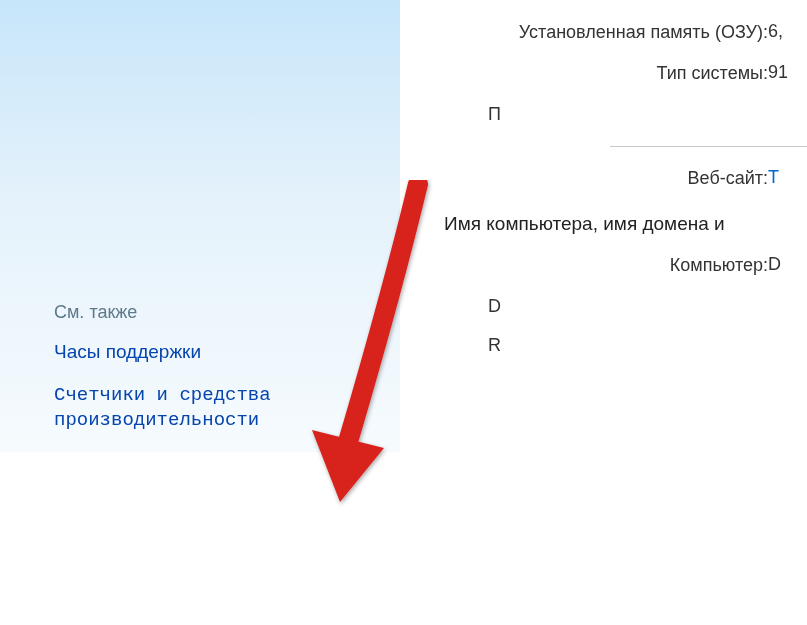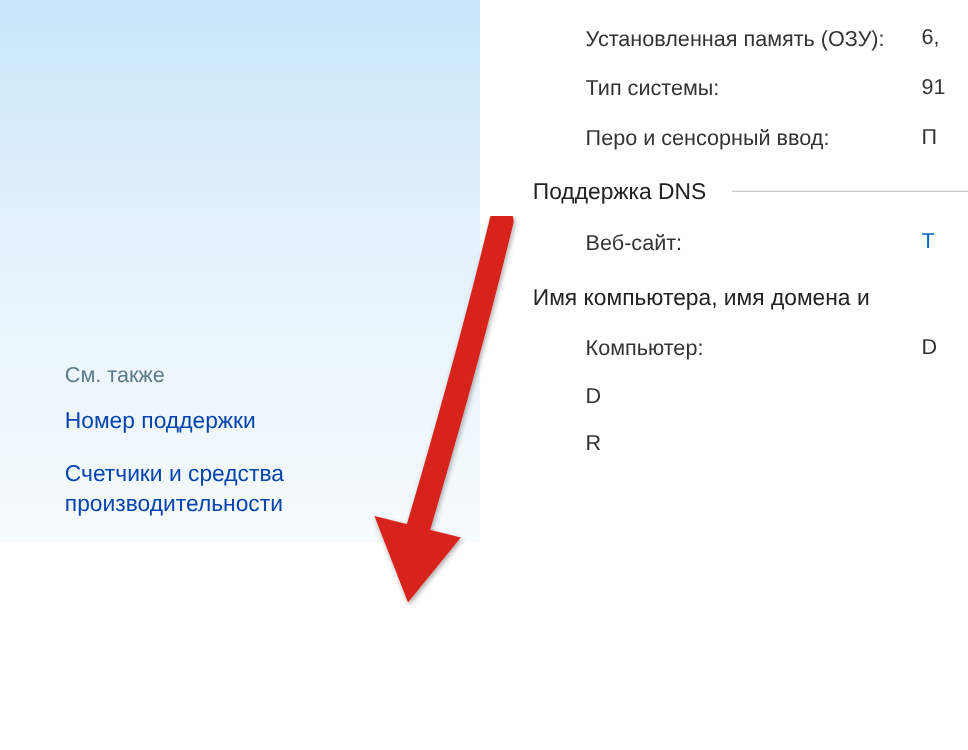--- a/index.html
+++ b/index.html
@@ -33,21 +33,21 @@
       font-size: 18px;
       margin-bottom: 16px;
     }
     .sidebar-link {
       color: #0645ad;
       font-size: 19px;
       margin-bottom: 18px;
       cursor: pointer;
       line-height: 1.35;
     }
-    .sidebar-link:last-child { margin-bottom: 0; }
+    .sidebar-link:last-child { margin-bottom: 0; font-family: Liberation Mono, monospace; }
     .main {
       position: absolute;
       left: 400px;
       top: 0;
       width: 407px;
       height: 625px;
       background: #fff;
       padding-top: 12px;
     }
     .vline {
@@ -55,20 +55,21 @@
       left: 400px;
       top: 0;
       bottom: 0;
       width: 1px;
       background: #d8dde2;
     }
     .row {
       display: flex;
       align-items: flex-start;
       padding: 9px 0 9px 88px;
+      text-align: right;
     }
     .row-label {
       flex: 0 0 280px;
       color: #333;
       font-size: 18px;
       line-height: 1.3;
     }
     .row-value {
       color: #333;
       font-size: 18px;
@@ -102,44 +103,42 @@
     }
   </style>
 </head>
 <body>
 
 <div class="watermark">iTech-Master.R</div>
 
 <div class="sidebar">
   <div class="sidebar-content">
     <div class="see-also">См. также</div>
-    <div class="sidebar-link">Номер поддержки</div>
+    <div class="sidebar-link">Часы поддержки</div>
     <div class="sidebar-link">Счетчики и средства производительности</div>
   </div>
 </div>
 
 <div class="vline"></div>
 
 <div class="main">
 
   <div class="row">
     <div class="row-label">Установленная память (ОЗУ):</div>
     <div class="row-value">6,</div>
   </div>
   <div class="row">
     <div class="row-label">Тип системы:</div>
     <div class="row-value">91</div>
   </div>
   <div class="row">
-    <div class="row-label">Перо и сенсорный ввод:</div>
     <div class="row-value">П</div>
   </div>
 
   <div class="section-header">
-    <span>Поддержка DNS</span>
     <div class="section-line" style="left:210px; right:0;"></div>
   </div>
 
   <div class="row">
     <div class="row-label">Веб-сайт:</div>
     <div class="row-value link">Т</div>
   </div>
 
   <div class="section-header">
     <span>Имя компьютера, имя домена и</span>

